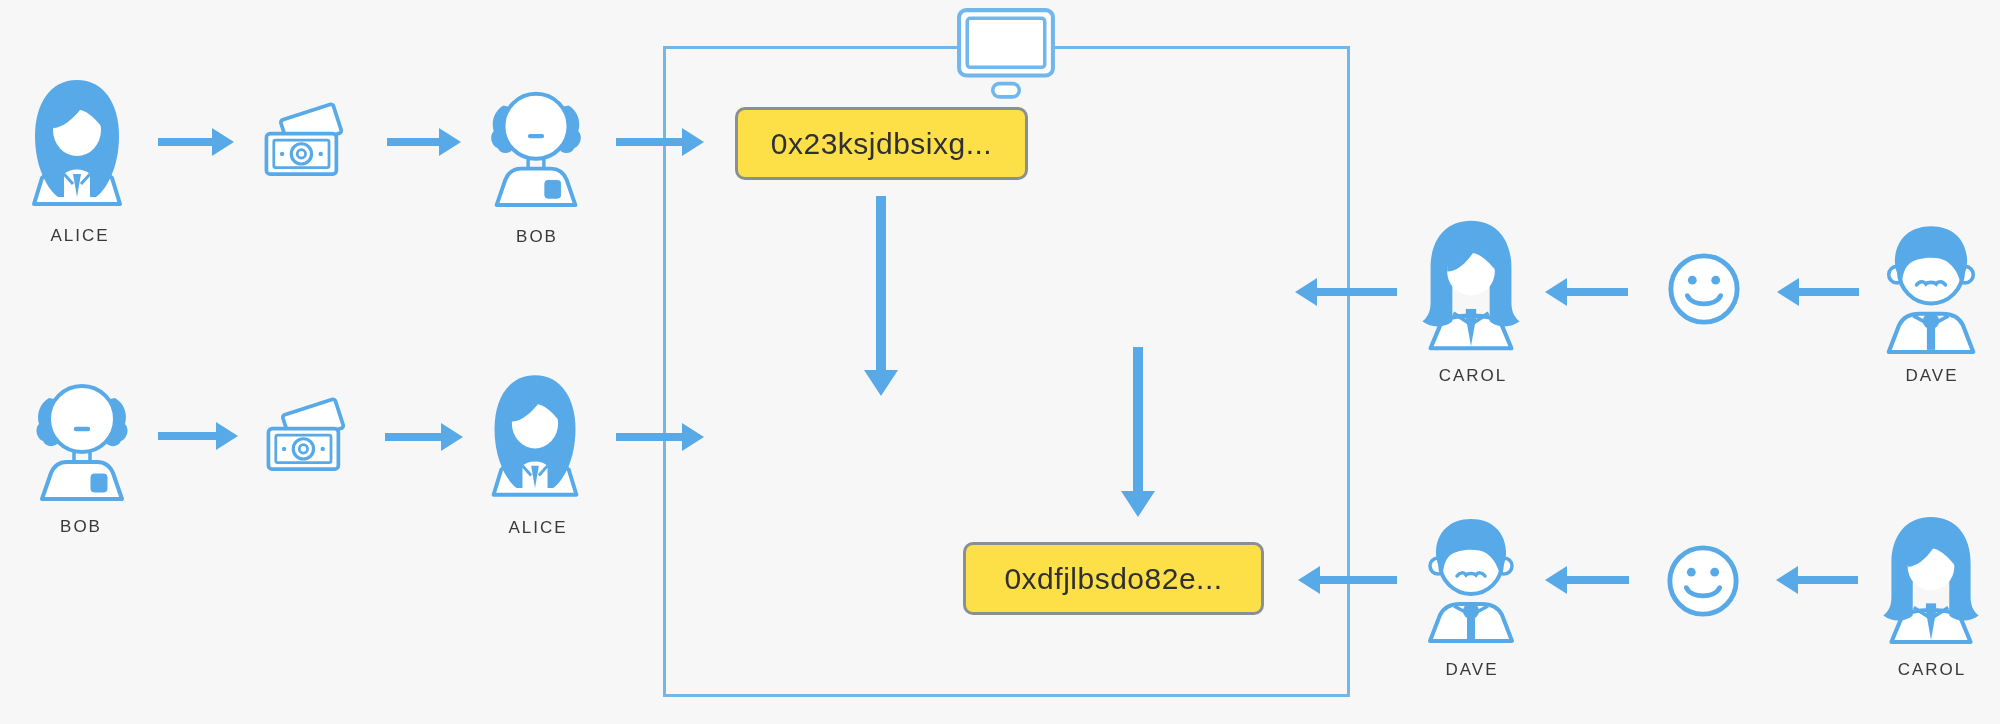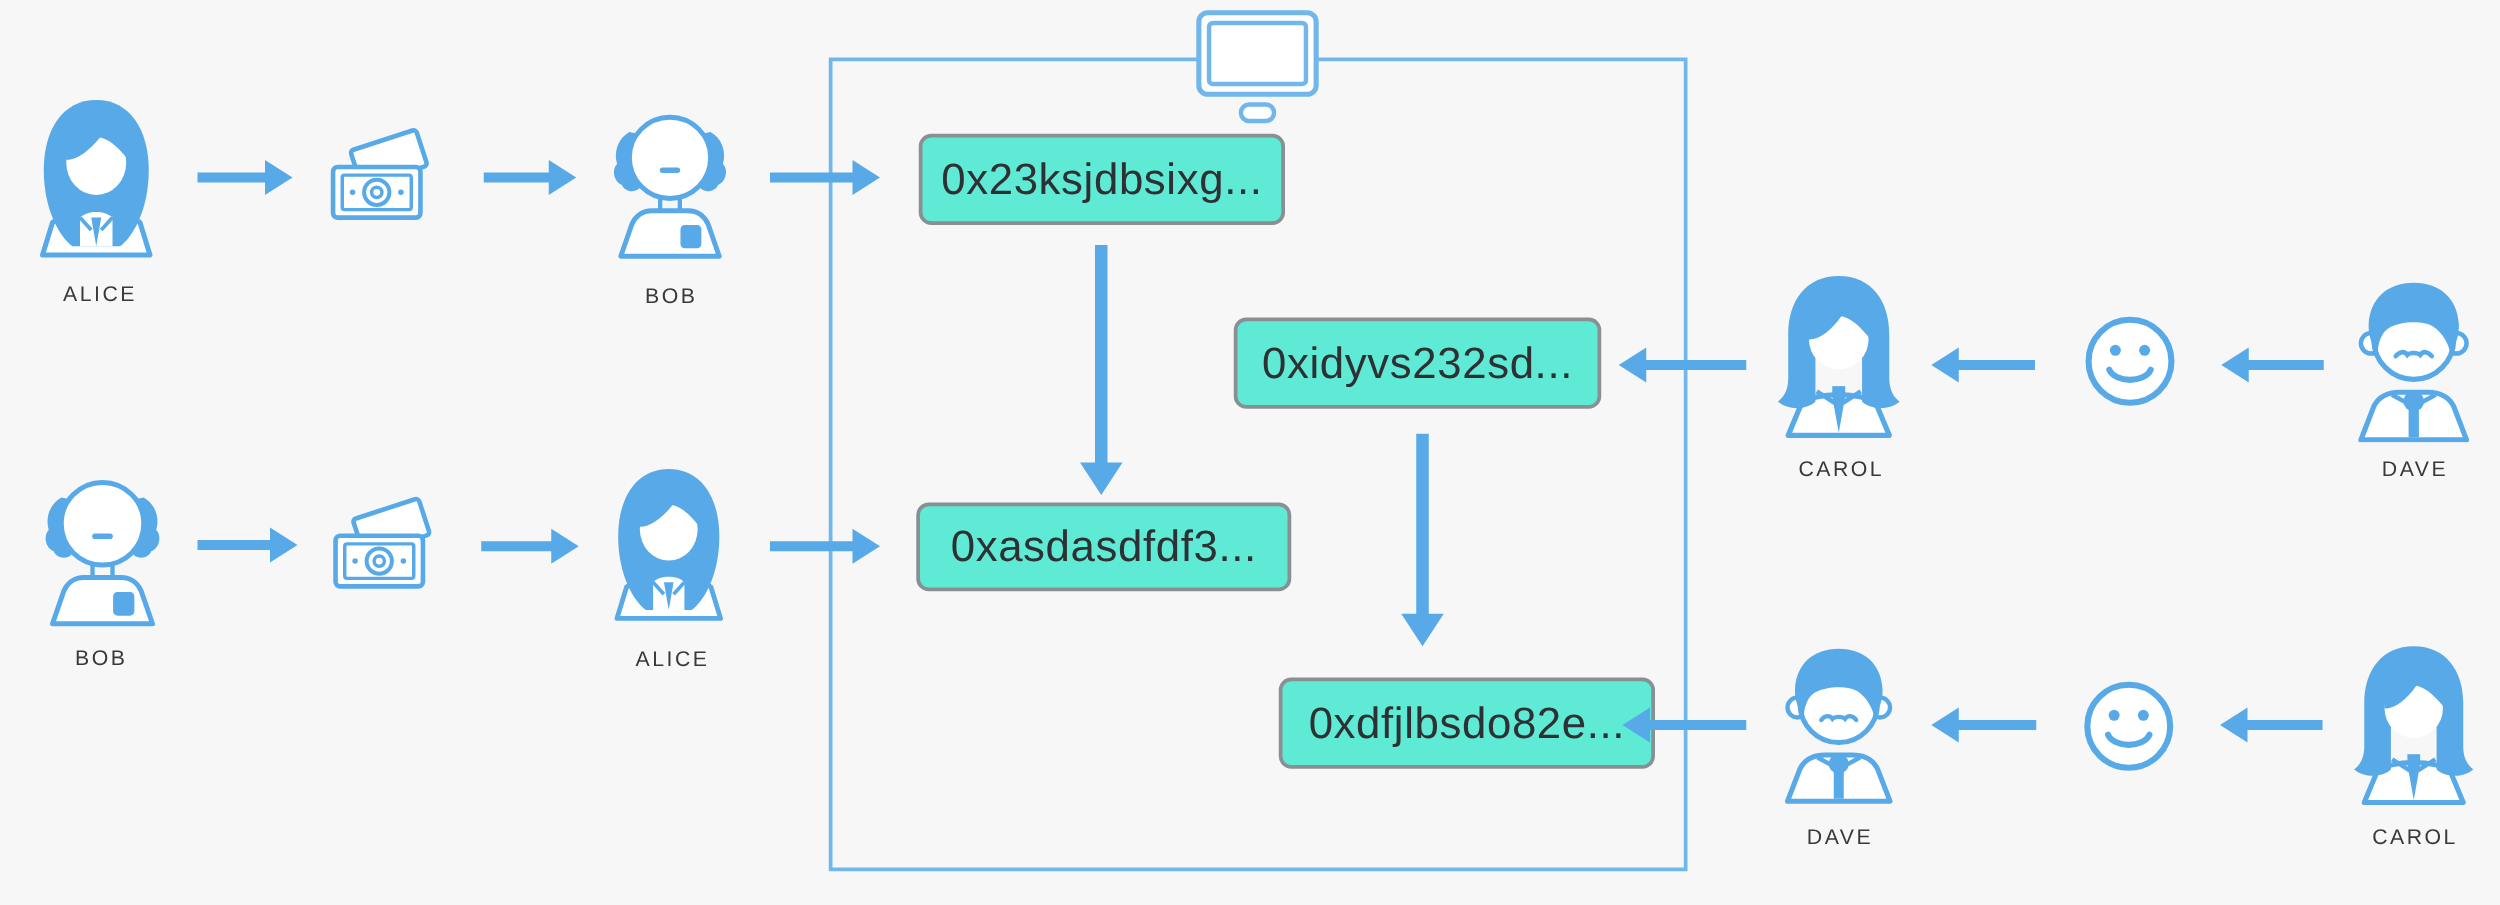--- a/index.html
+++ b/index.html
@@ -12,23 +12,23 @@
   }
   html,body{margin:0;padding:0;}
   body{background:var(--bg);font-family:"Liberation Sans",sans-serif;}
   .canvas{position:relative;width:2000px;height:724px;background:var(--bg);overflow:hidden;}
 
   
   .ledger-box{position:absolute;left:663px;top:46px;width:687px;height:651px;
     border:3px solid var(--acc-light);box-sizing:border-box;background:transparent;}
 
   
-  .hash-box{position:absolute;background:#5eead4;border:3px solid var(--hash-border);
+  .hash-box{position:absolute;background:#fde047;border:3px solid var(--hash-border);
     border-radius:10px;box-sizing:border-box;display:flex;align-items:center;justify-content:center;
-    font-size:35px;color:var(--hash-ink);letter-spacing:0.5px;}
+    font-size:30px;color:var(--hash-ink);letter-spacing:0.5px;}
 
   
   .actor-label{position:absolute;transform:translateX(-50%);font-weight:400;font-size:17px;
     letter-spacing:2px;color:var(--ink);white-space:nowrap;}
 
   
   .ar{position:absolute;}
   .ar-r{height:28px;}
   .ar-r .sh{position:absolute;left:0;right:16px;top:50%;margin-top:-4px;height:8px;background:var(--acc);}
   .ar-r::after{content:"";position:absolute;right:0;top:50%;margin-top:-14px;width:0;height:0;
@@ -115,27 +115,21 @@
   </svg>
 
   <div class="ledger-box"></div>
   <svg class="icon" style="left:955px;top:6px" width="102" height="94">
       <use href="#sym-monitor"></use>
     </svg>
 
   <div class="hash-box" style="left:735px;top:107px;width:293px;height:73px">
     <span>0x23ksjdbsixg...</span>
   </div>
-  <div class="hash-box" style="left:987px;top:254px;width:294px;height:73px">
-    <span>0xidyvs232sd...</span>
-  </div>
-  <div class="hash-box" style="left:733px;top:402px;width:300px;height:71px">
-    <span>0xasdasdfdf3...</span>
-  </div>
-  <div class="hash-box" style="left:1023px;top:542px;width:301px;height:73px">
+  <div class="hash-box" style="left:963px;top:542px;width:301px;height:73px">
     <span>0xdfjlbsdo82e...</span>
   </div>
 
   <div class="ar ar-d" style="left:864px;top:196px;height:200px">
       <div class="sh"></div>
     </div>
   <div class="ar ar-d" style="left:1121px;top:347px;height:170px">
       <div class="sh"></div>
     </div>
 

